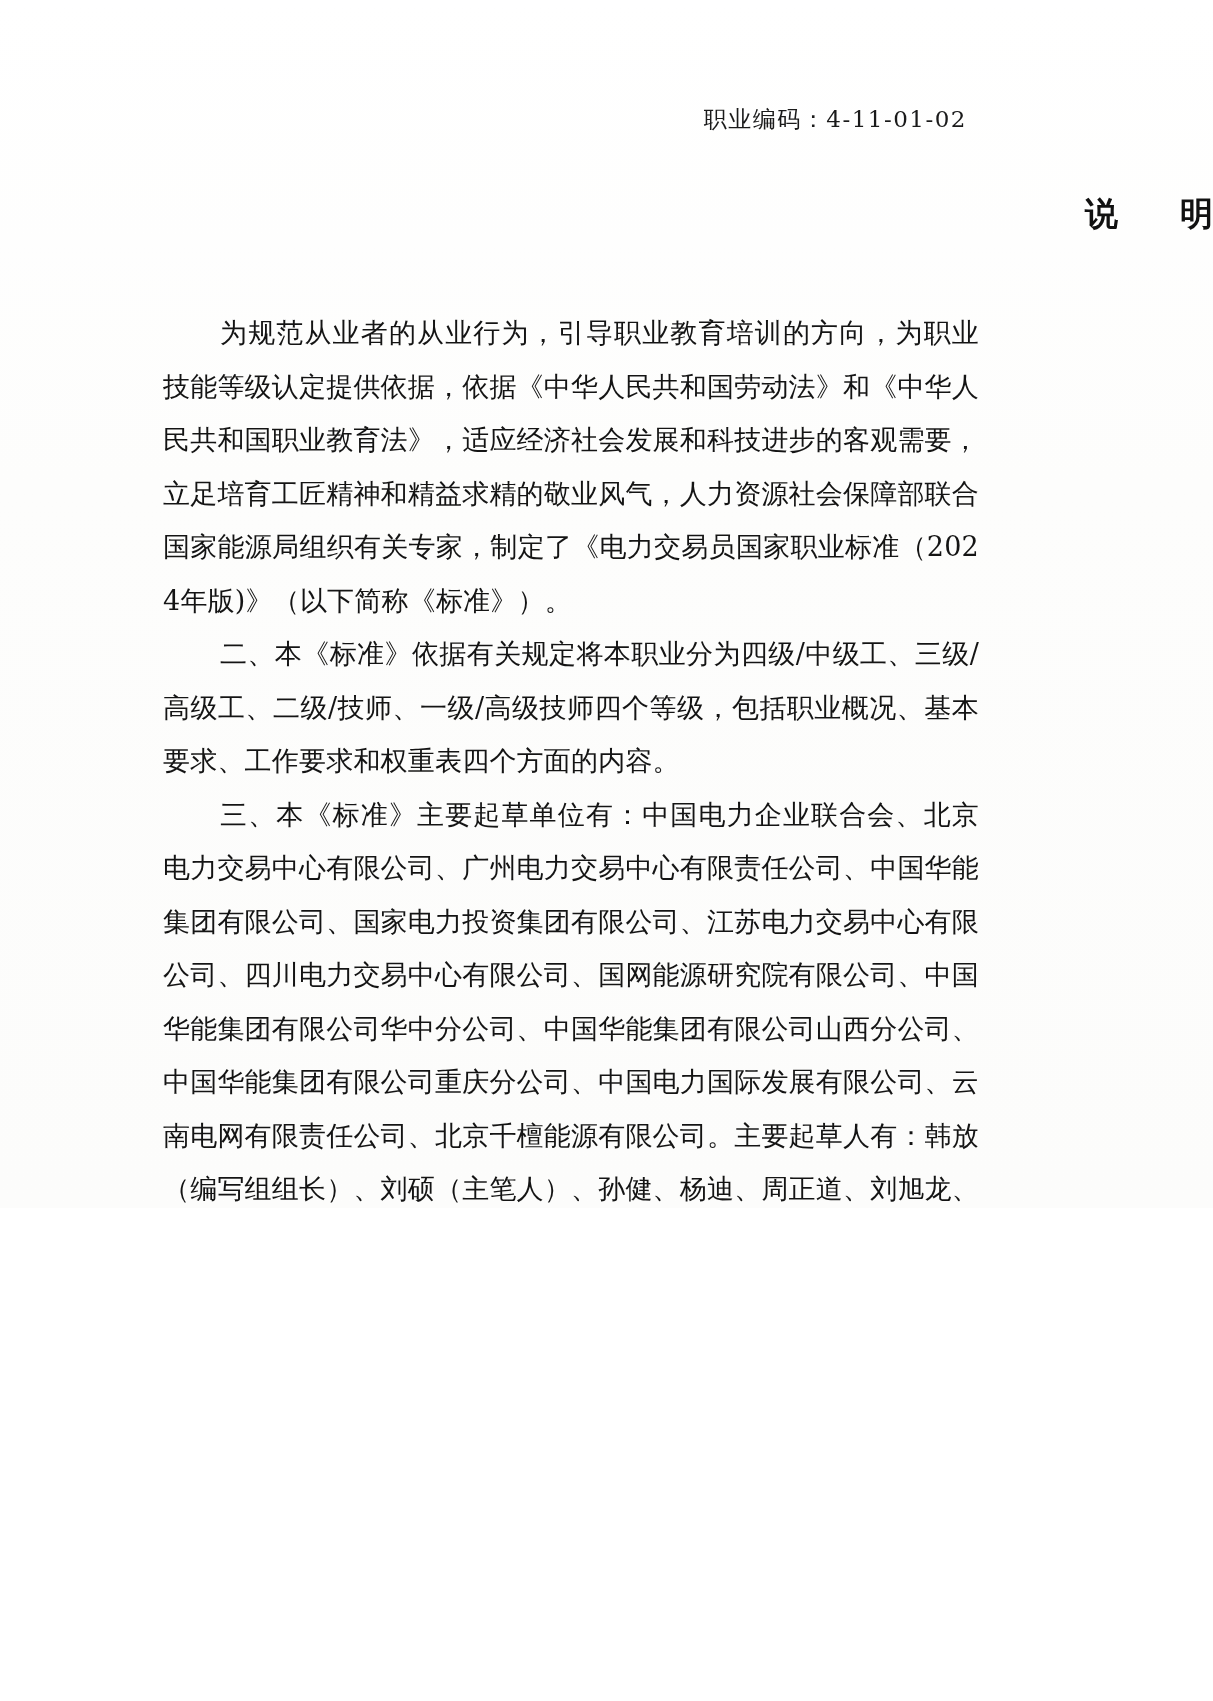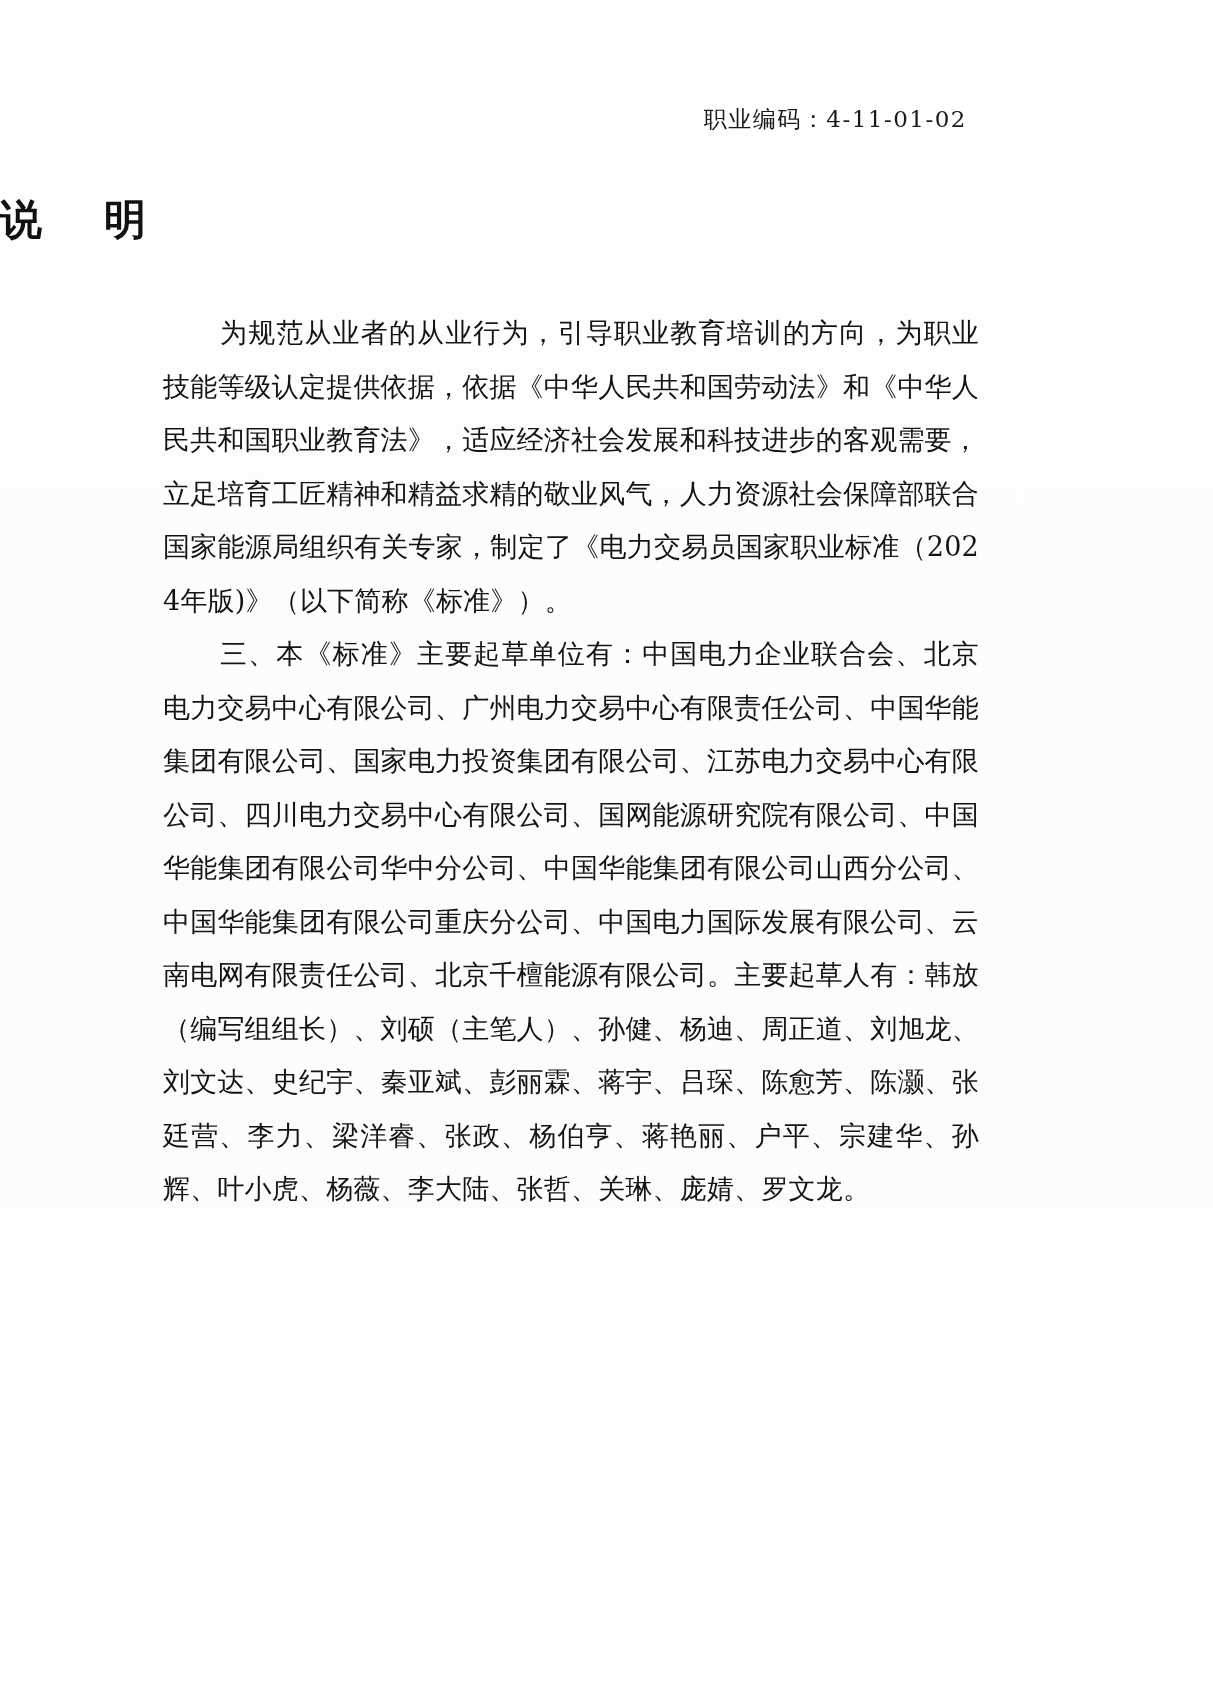--- a/index.html
+++ b/index.html
@@ -37,22 +37,22 @@
     letter-spacing: 1.5px;
     color: #1a1a1a;
     white-space: nowrap;
   }
 
   .doc-title {
     position: absolute;
     top: 192px;
     left: 0;
     width: 100%;
-    text-align: left;
-    font-size: 42px;
+    text-align: right;
+    font-size: 33px;
     font-weight: 700;
     letter-spacing: 0px;
     color: #111111;
   }
   .doc-title .t-gap {
     display: inline-block;
     width: 62px;
   }
 
   .body-block {
@@ -88,20 +88,21 @@
 
     <div class="doc-title">
       <span>说</span><span class="t-gap"></span><span>明</span>
     </div>
 
     <div class="body-block">
 
       <p class="para">为规范从业者的从业行为，引导职业教育培训的方向，为职业技能等级认定提供依据，依据《中华人民共和国劳动法》和《中华人民共和国职业教育法》，适应经济社会发展和科技进步的客观需要，立足培育工匠精神和精益求精的敬业风气，人力资源社会保障部联合国家能源局组织有关专家，制定了《电力交易员国家职业标准（2024年版)》（以下简称《标准》）。</p>
 
 
+      <p class="para">二、本《标准》依据有关规定将本职业分为四级/中级工、三级/高级工、二级/技师、一级/高级技师四个等级，包括职业概况、基本要求、工作要求和权重表四个方面的内容。</p>
 
       <p class="para">三、本《标准》主要起草单位有：中国电力企业联合会、北京电力交易中心有限公司、广州电力交易中心有限责任公司、中国华能集团有限公司、国家电力投资集团有限公司、江苏电力交易中心有限公司、四川电力交易中心有限公司、国网能源研究院有限公司、中国华能集团有限公司华中分公司、中国华能集团有限公司山西分公司、中国华能集团有限公司重庆分公司、中国电力国际发展有限公司、云南电网有限责任公司、北京千檀能源有限公司。主要起草人有：韩放（编写组组长）、刘硕（主笔人）、孙健、杨迪、周正道、刘旭龙、刘文达、史纪宇、秦亚斌、彭丽霖、蒋宇、吕琛、陈愈芳、陈灏、张廷营、李力、梁洋睿、张政、杨伯亨、蒋艳丽、户平、宗建华、孙辉、叶小虎、杨薇、李大陆、张哲、关琳、庞婧、罗文龙。</p>
 
       <p class="para">四、本《标准》主要审定单位有：昆明电力交易中心、内蒙古</p>
 
     </div>
 
   </div>
 </div>
 

